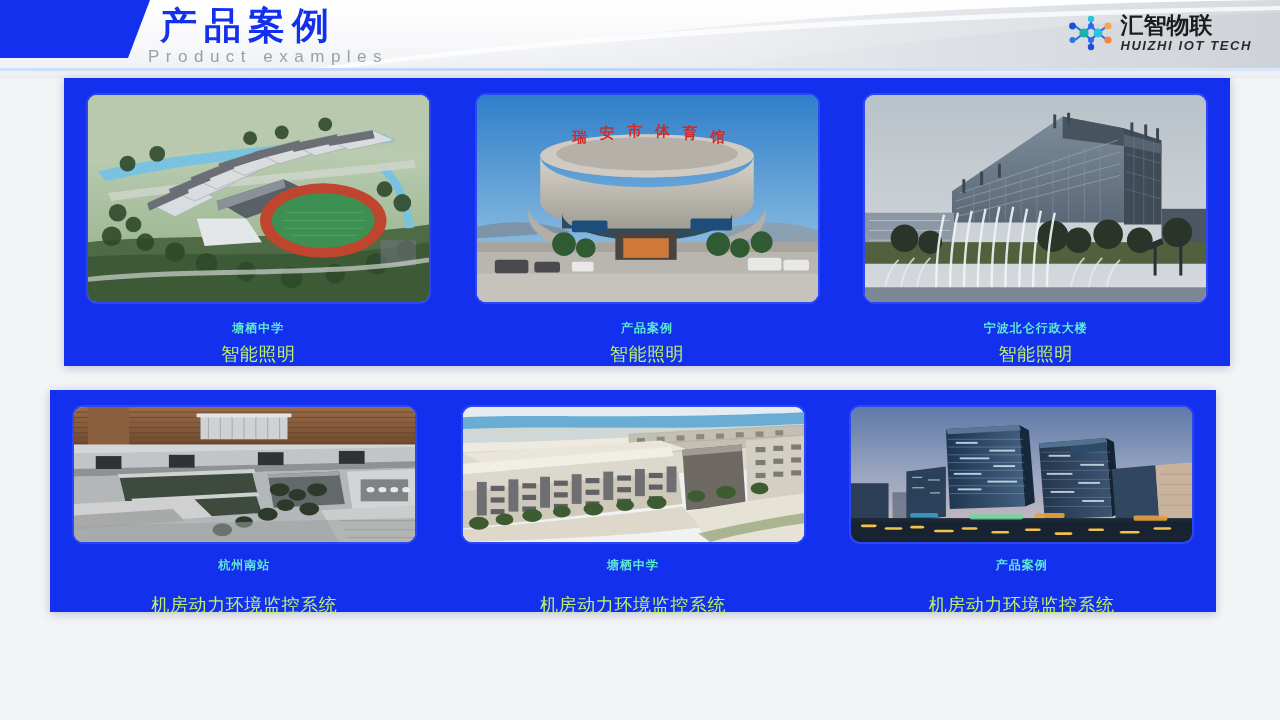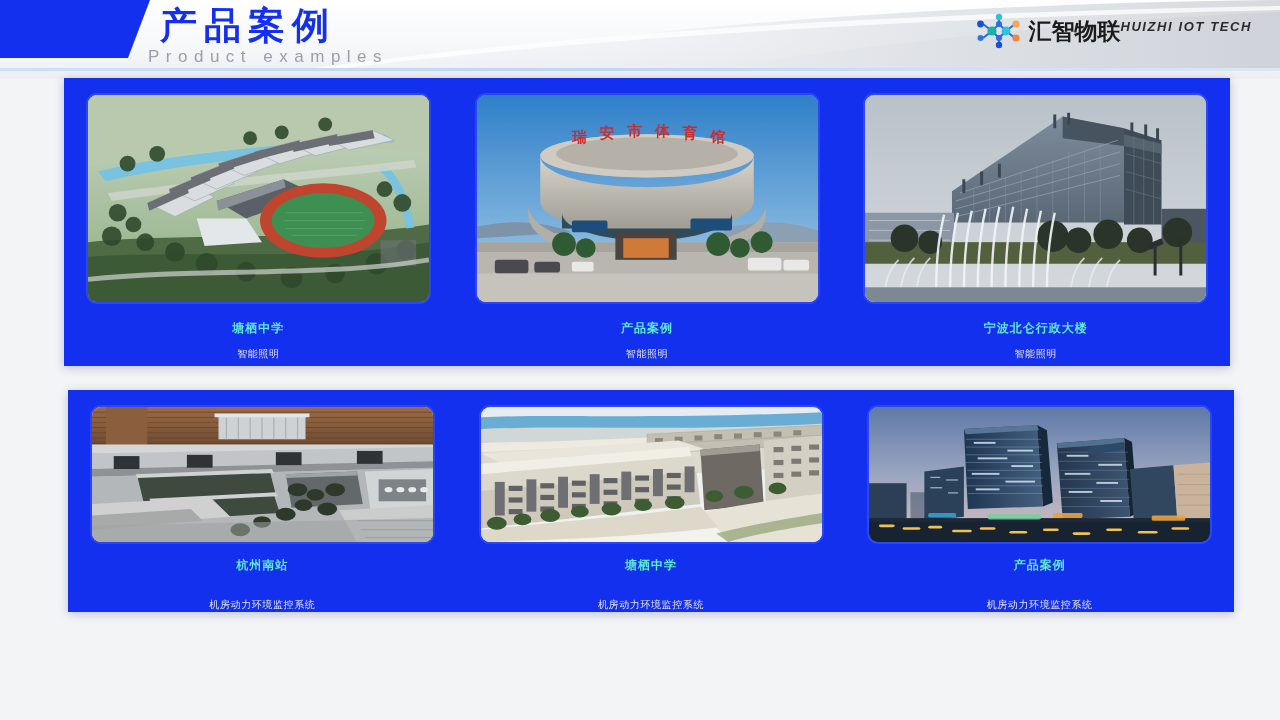--- a/index.html
+++ b/index.html
@@ -34,39 +34,39 @@
   }
   .title-en {
     position:absolute; left:148px; top:47px;
     font-size:17px; color:#9aa0aa; letter-spacing:6.5px;
     line-height:20px; font-weight:400;
   }
 
   
   .logo { position:absolute; right:28px; top:13px; display:flex; align-items:center; gap:6px; }
   .logo-mark { width:46px; height:36px; flex:0 0 auto; }
-  .logo-text { display:flex; flex-direction:row; justify-content:center; }
+  .logo-text { display:flex; flex-direction:column; justify-content:center; }
   .logo-cn {
     font-size:23px; font-weight:bold; color:#1b1b1b; letter-spacing:0px;
     line-height:25px;
     font-family:"DejaVu Sans","Liberation Sans",sans-serif;
   }
   .logo-en {
     font-size:13px; font-weight:bold; color:#2a2a2a; letter-spacing:1.6px;
     line-height:13px; font-style:italic; margin-top:1px;
   }
 
   
   .panel {
     position:absolute;
     background:#1430ef;
     box-shadow:0 2px 9px rgba(30,40,120,.25);
   }
   #panel-top    { left:64px; top:78px;  width:1166px; height:288px; }
-  #panel-bottom { left:68px; top:390px; width:1166px; height:222px; }
+  #panel-bottom { left:50px; top:390px; width:1166px; height:222px; }
 
   .cards { display:flex; width:100%; height:100%; }
   .card {
     flex:1 1 0;
     display:flex; flex-direction:column; align-items:center;
     padding-top:15px;
   }
 
   .thumb {
     width:345px; height:211px;
@@ -77,21 +77,21 @@
     background:#9aa3ad;
   }
   .panel-bottom-thumb { height:209px; }
 
   .cap-title {
     color:#5eead4; font-size:12px; font-weight:bold; margin-top:13px;
     letter-spacing:1px; line-height:22px;
     font-family:"DejaVu Sans","Liberation Sans",sans-serif;
   }
   .cap-sub {
-    color:#e5e5e5; font-size:10px; margin-top:7px; letter-spacing:.6px;
+    color:#bef264; font-size:18px; margin-top:7px; letter-spacing:.6px;
     line-height:15px;
     font-family:"DejaVu Sans","Liberation Sans",sans-serif;
   }
   .panel-bottom .cap-title { margin-top:10px; }
   .panel-bottom .cap-sub { margin-top:21px; }
 
   svg.art { display:block; width:100%; height:100%; }
 </style>
 </head>
 <body>

